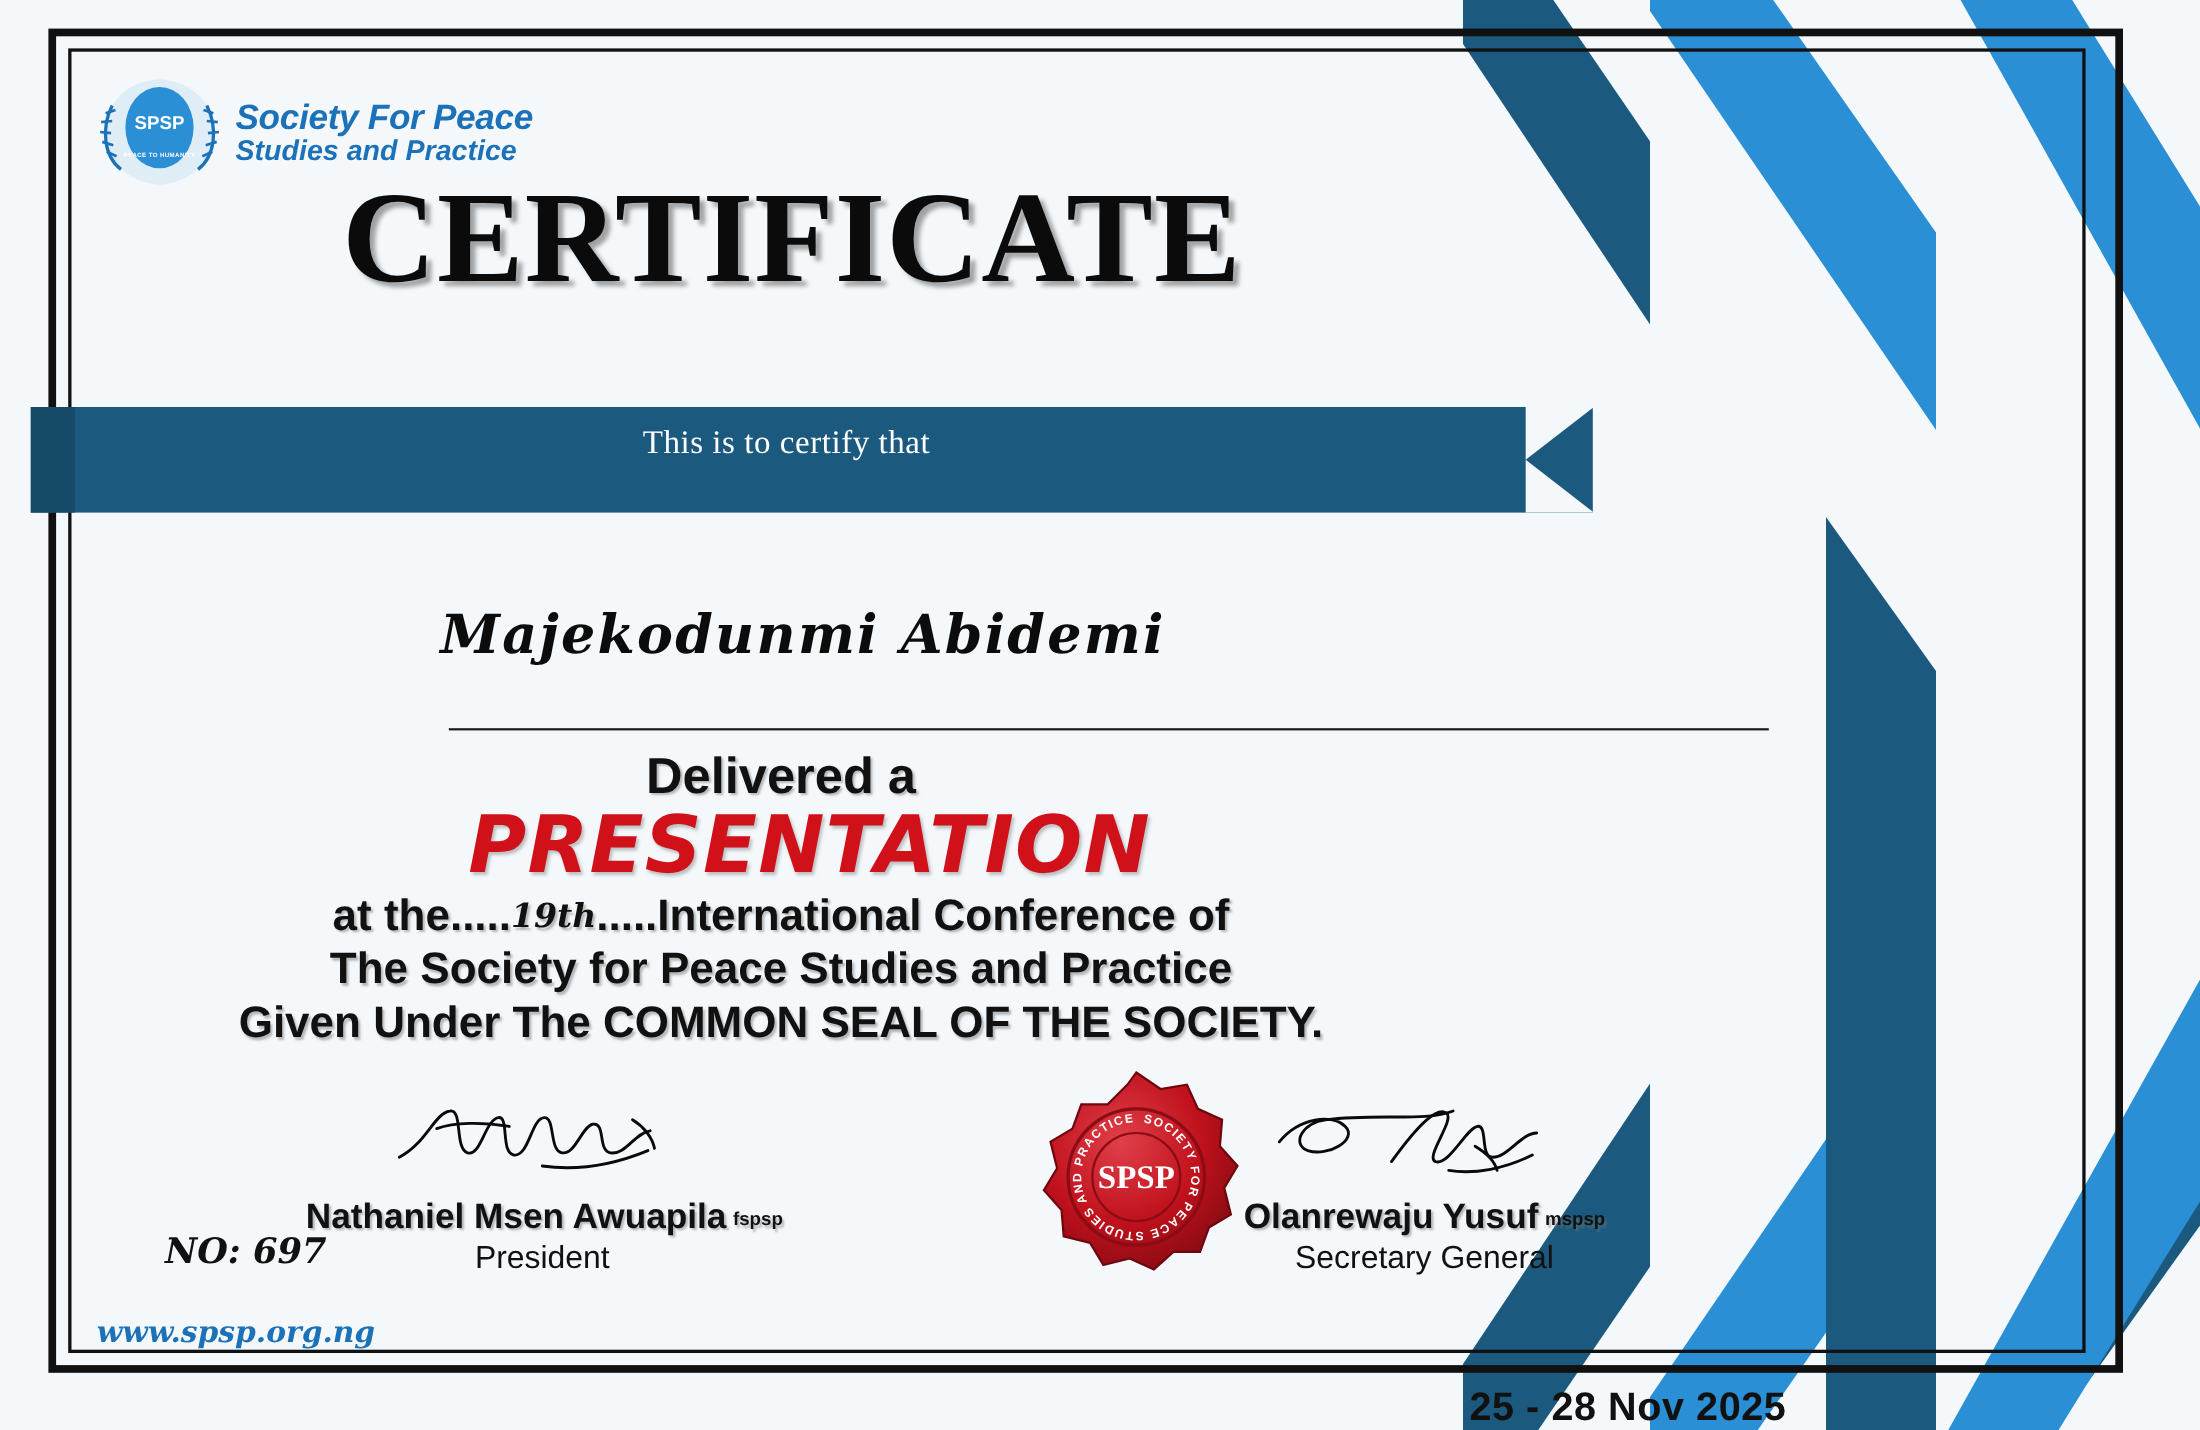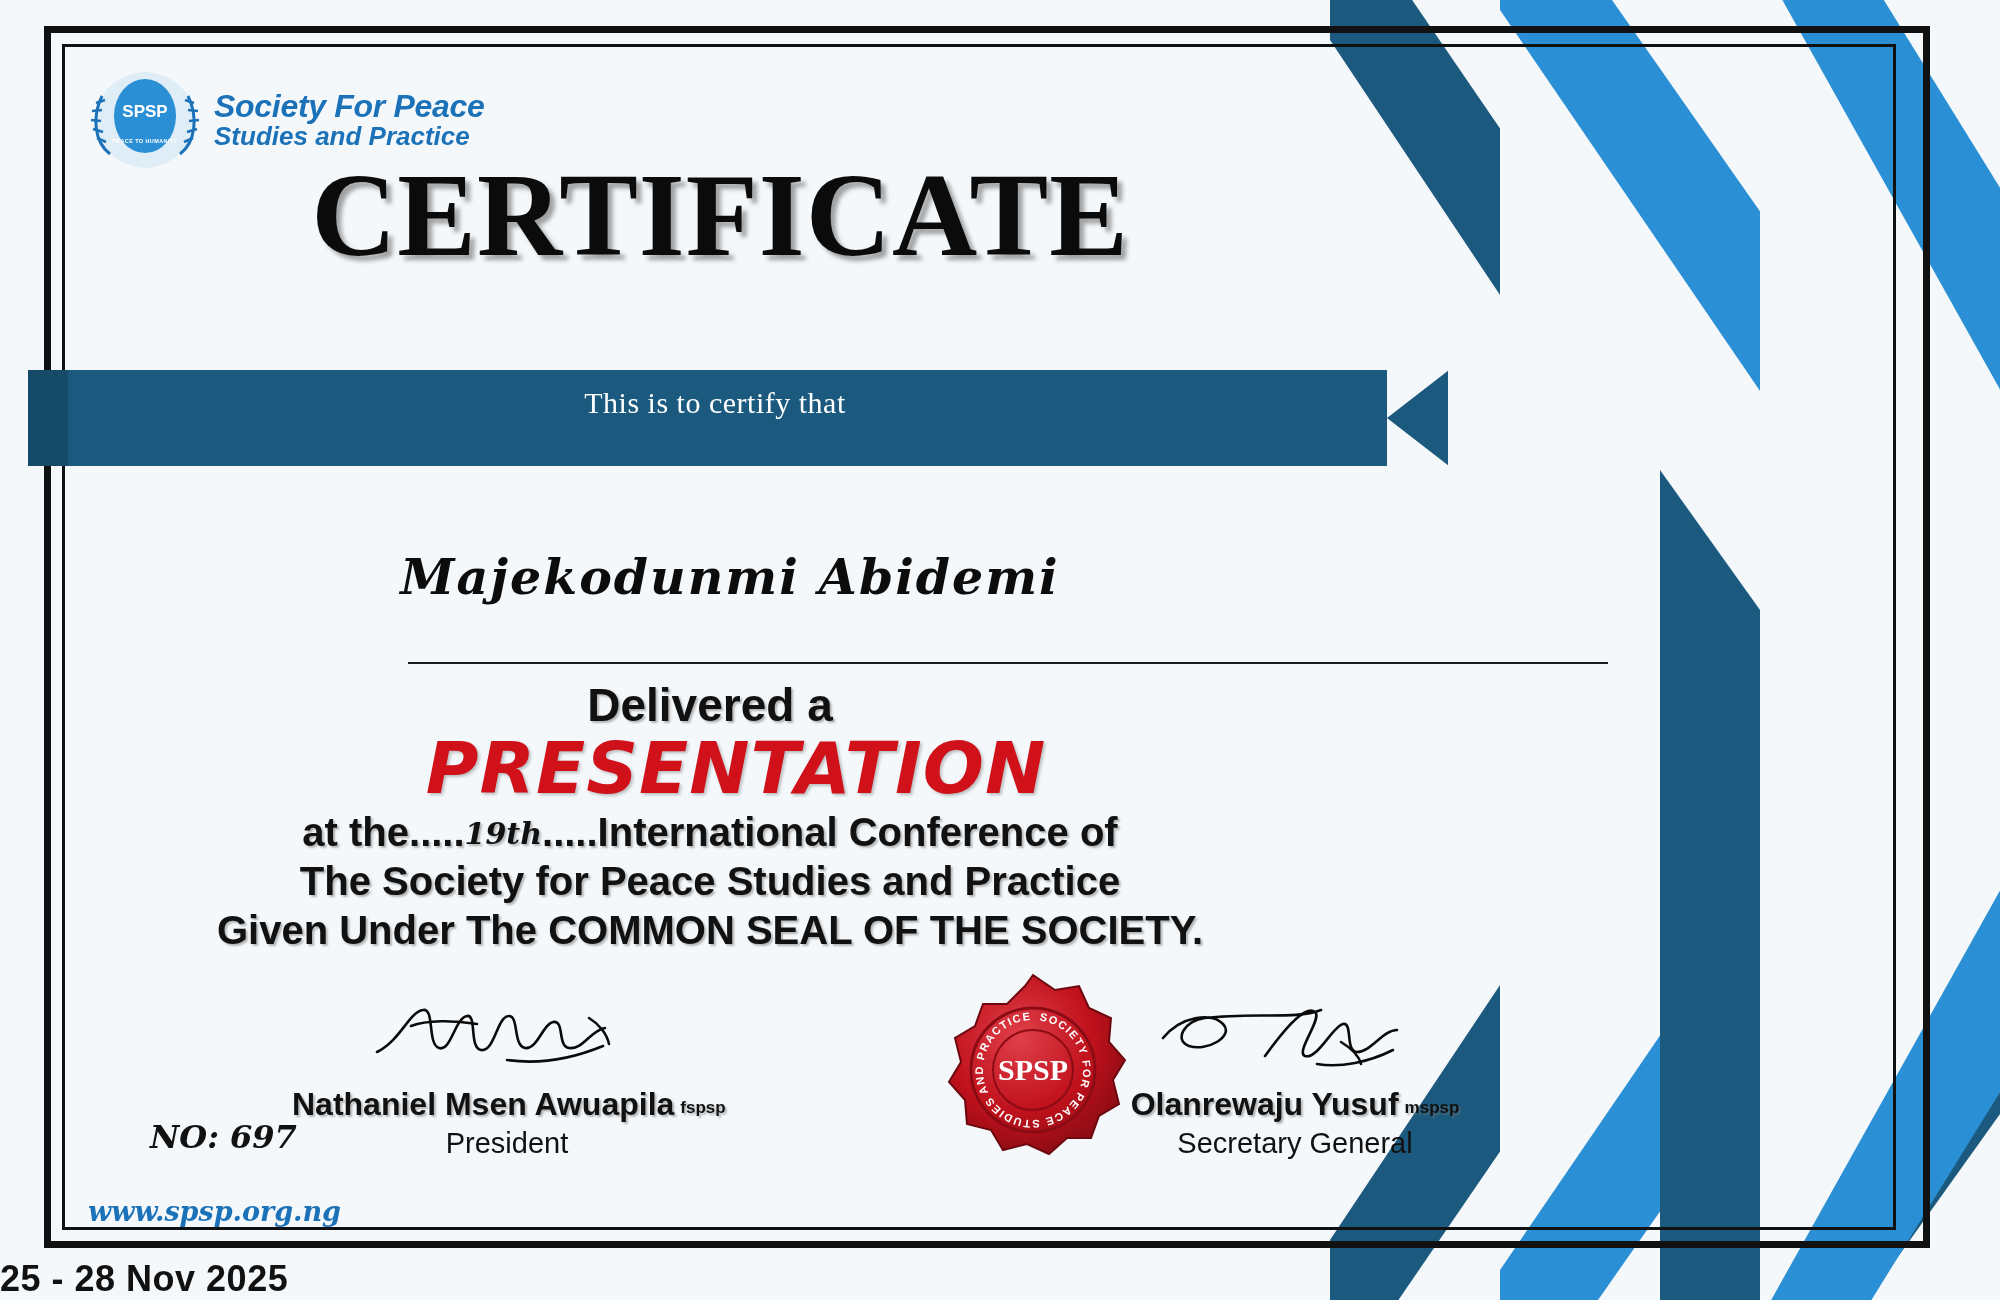--- a/index.html
+++ b/index.html
@@ -271,21 +271,21 @@
     font-weight: bold;
     vertical-align: 2px;
   }
 
   
   .sig-block {
     position: absolute;
     width: 430px;
     text-align: center;
   }
-  .sig-left { left: 292px; top: 990px; }
+  .sig-left { left: 278px; top: 990px; }
   .sig-right { left: 1080px; top: 990px; }
   .sig-img { height: 92px; }
   .sig-name {
     font-size: 32px;
     font-weight: bold;
     color: #111;
     text-shadow: 2px 2px 2px rgba(120,120,120,0.5);
     white-space: nowrap;
   }
   .sig-post {
@@ -328,21 +328,21 @@
     font-style: italic;
     font-weight: bold;
     font-size: 27px;
     color: #1c72b8;
   }
   .dates {
     position: absolute;
     left: 0;
     top: 1258px;
     width: 1624px;
-    text-align: left;
+    text-align: right;
     font-size: 36px;
     font-weight: bold;
     color: #111;
     letter-spacing: 0.5px;
   }
 </style>
 </head>
 <body>
 
 <div class="cert-page">

